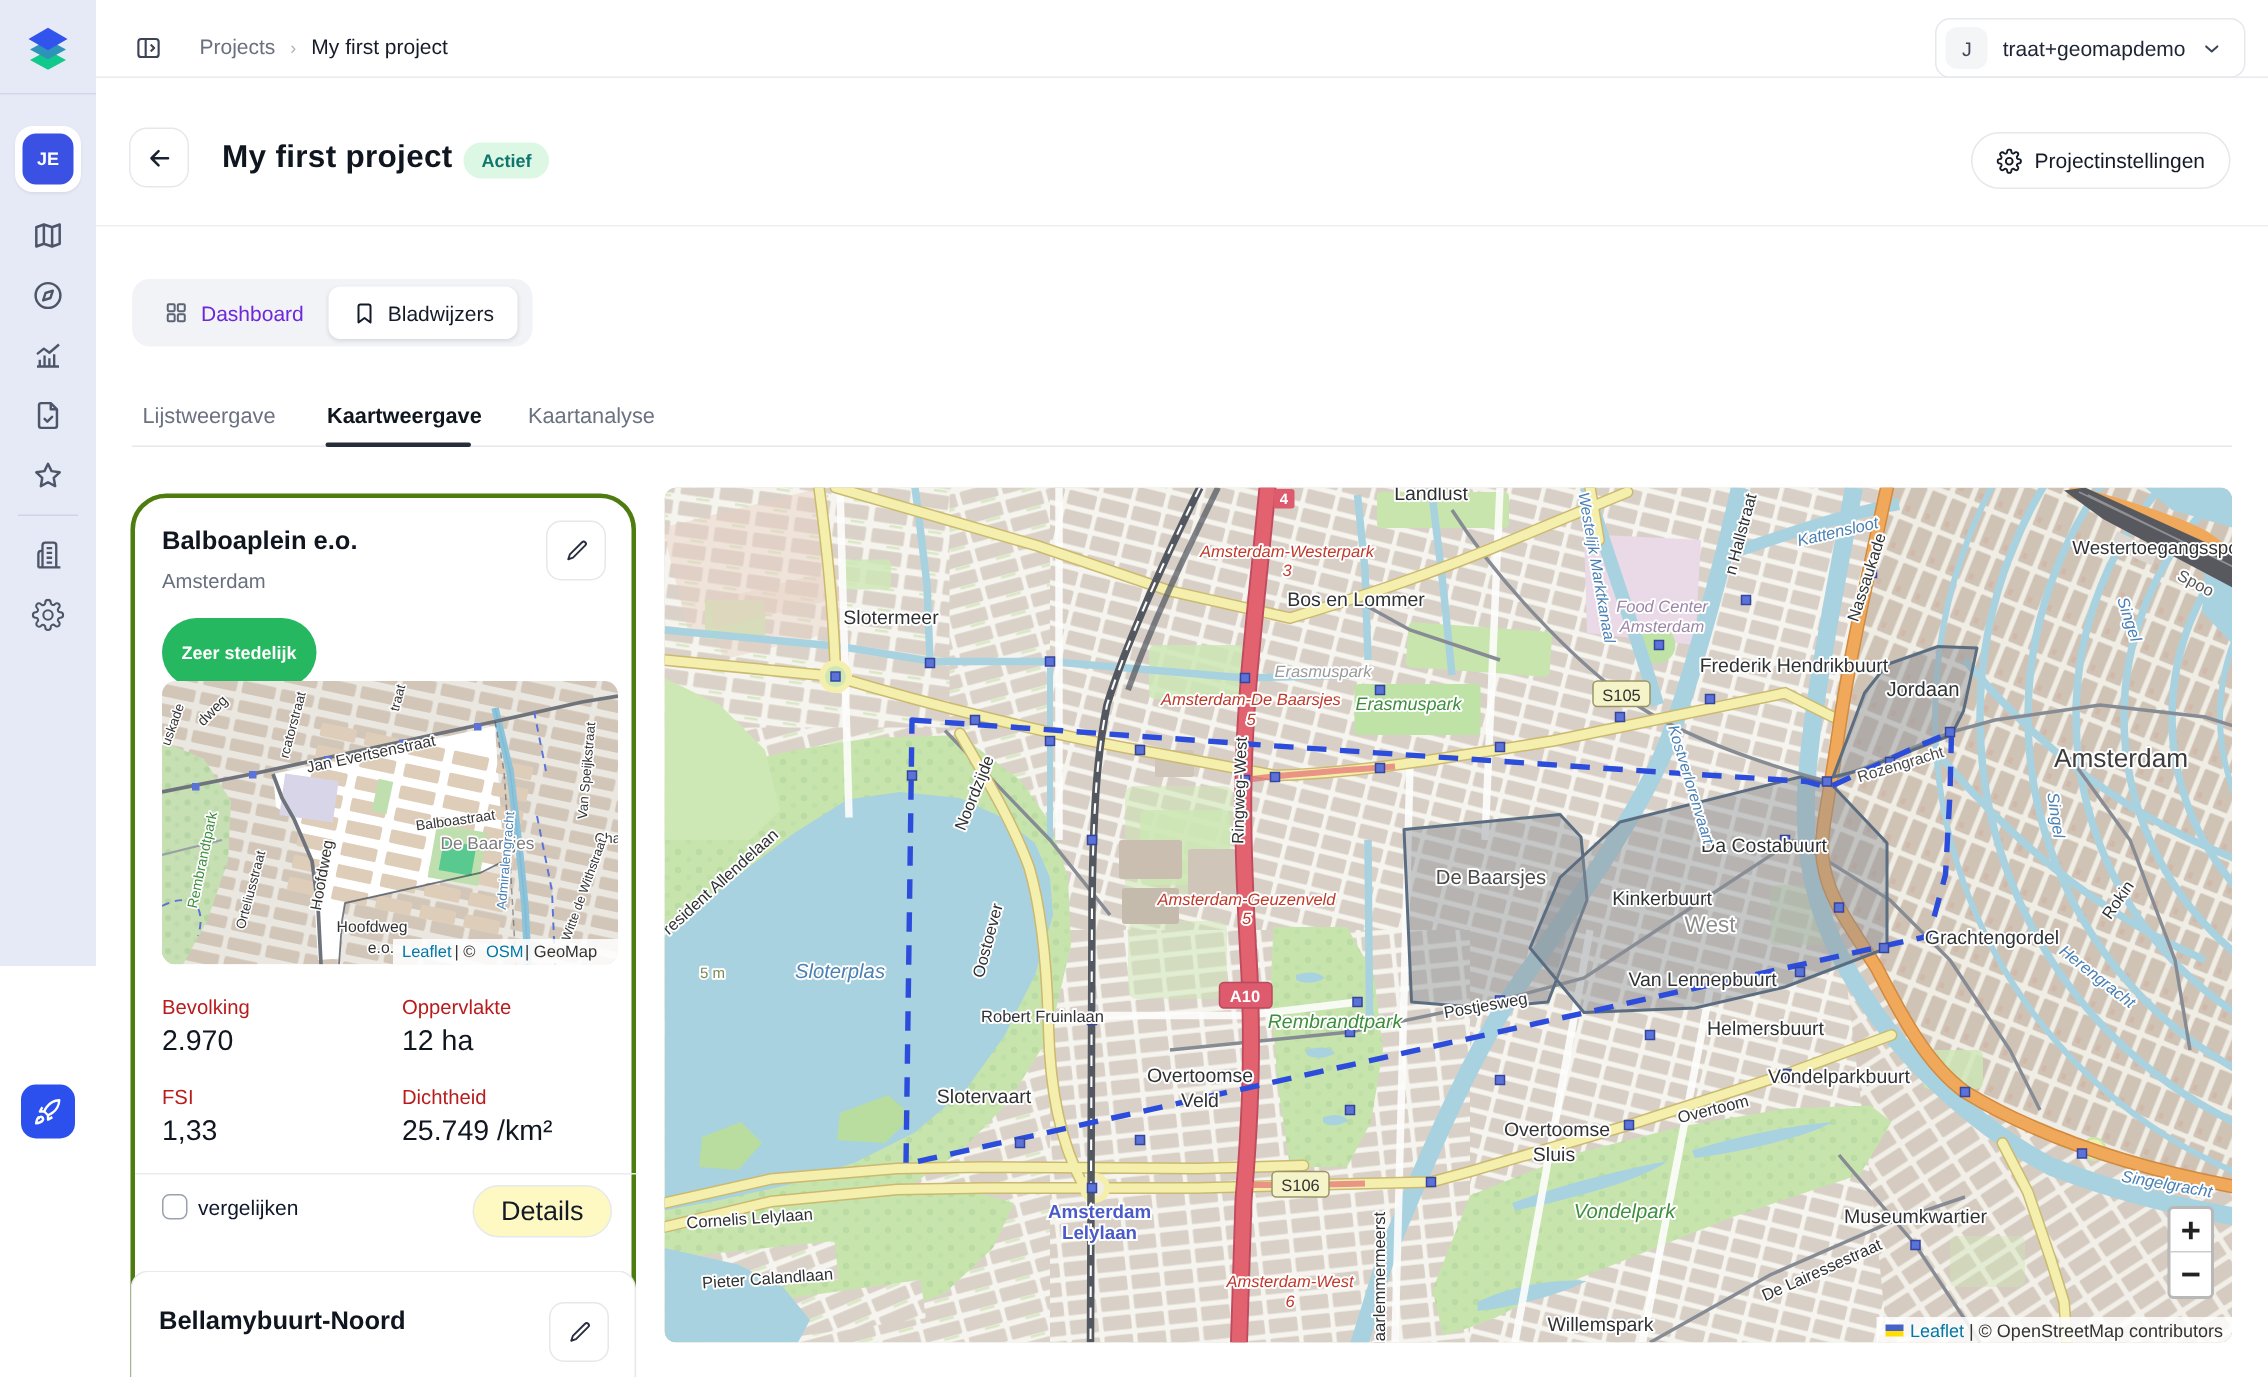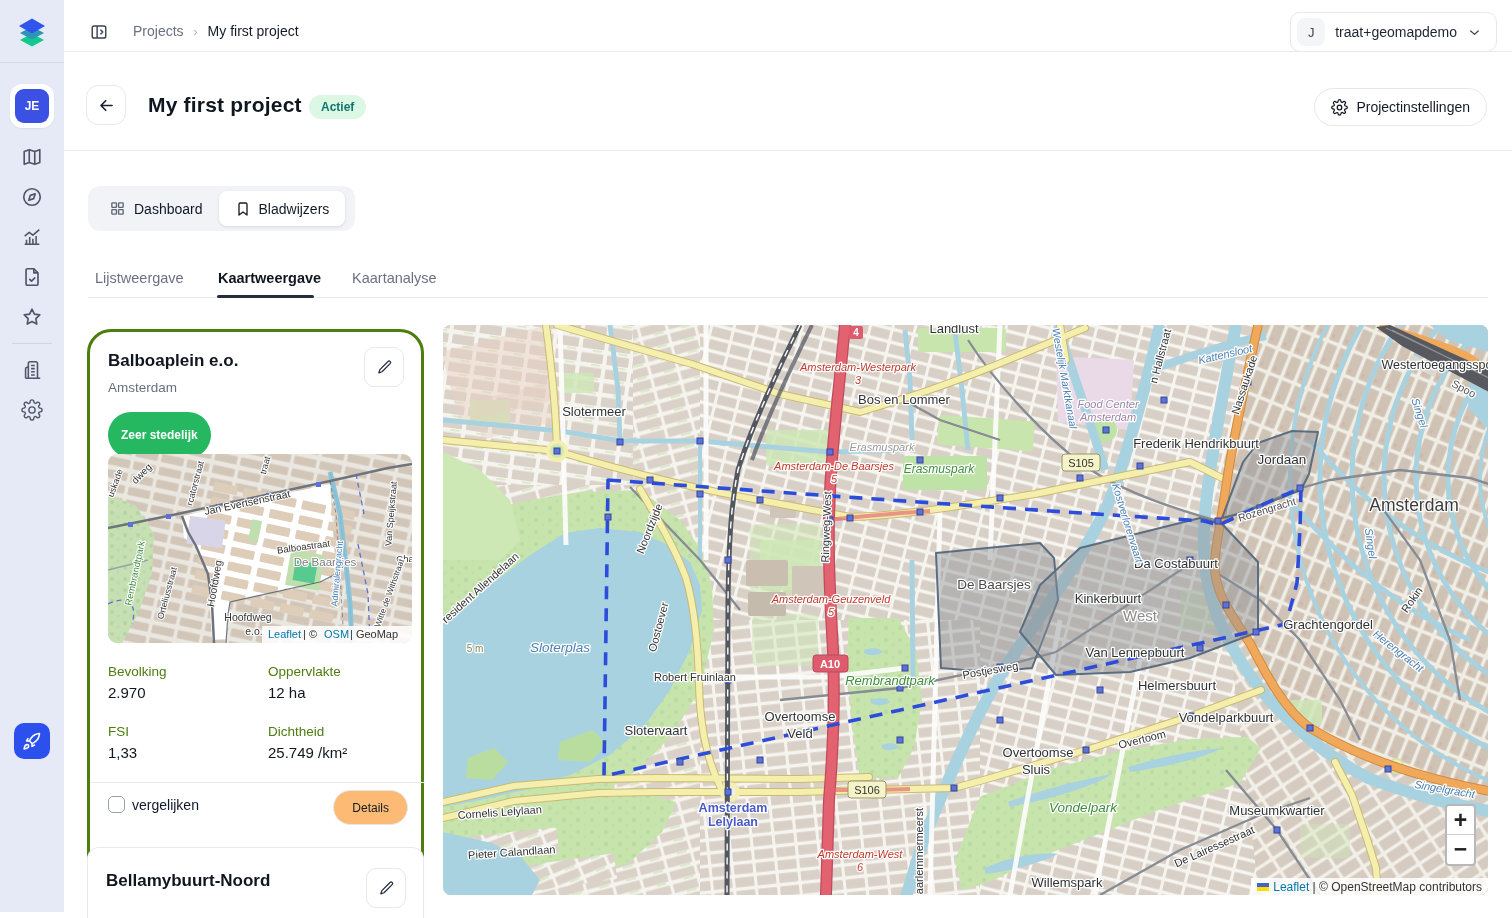--- a/index.html
+++ b/index.html
@@ -1,17 +1,17 @@
 <!DOCTYPE html>
 <html><head>
 <meta charset="utf-8">
 <style>
 *{margin:0;padding:0;box-sizing:border-box}
 html,body{width:1512px;height:918px;overflow:hidden;background:#fff;font-family:"Liberation Sans",sans-serif;-webkit-font-smoothing:antialiased}
-.sidebar{position:absolute;left:0;top:0;width:64px;height:912px;background:#e6e9f6;z-index:40}
+.sidebar{position:absolute;left:0;top:0;width:64px;height:644px;background:#e6e9f6;z-index:40}
 .sb-logo{position:absolute;left:16px;top:16px;width:32px;height:32px}
 .sb-div1{position:absolute;left:0;top:62px;width:64px;height:1px;background:#d4d8ea}
 .je-wrap{position:absolute;left:10px;top:84px;width:44px;height:44px;background:#fff;border-radius:12px;display:flex;align-items:center;justify-content:center;box-shadow:0 1px 2px rgba(0,0,0,.06)}
 .je{width:34px;height:34px;background:#3b51e3;border-radius:9px;color:#fff;font-size:12px;font-weight:bold;display:flex;align-items:center;justify-content:center}
 .sb-ic{position:absolute;left:21px;width:22px;height:22px;color:#4d5568}
 .sb-div2{position:absolute;left:12px;top:343px;width:40px;height:1px;background:#cfd4e8}
 .rocket{position:absolute;left:14px;top:723px;width:36px;height:36px;background:#2b50ee;border-radius:10px;display:flex;align-items:center;justify-content:center}
 .topbar{position:absolute;left:64px;top:0;width:1448px;height:52px;background:#fff;border-bottom:1px solid #e9eaef;z-index:30}
 .panelbtn{position:absolute;left:26px;top:23px;width:18px;height:18px;color:#3c4354}
 .crumb{position:absolute;left:69px;top:23px;font-size:14px;color:#69707f}
@@ -19,41 +19,41 @@
 .crumb .sep{color:#aab0bc;margin:0 10px;font-size:12px}
 .userchip{position:absolute;right:15px;top:12px;height:40px;border:1px solid #e6e8ec;border-radius:10px;display:flex;align-items:center;padding:0 14px 0 6px;gap:10px}
 .userchip .jbox{width:28px;height:28px;border-radius:8px;background:#f4f5f6;color:#3f4654;font-size:13px;display:flex;align-items:center;justify-content:center}
 .userchip .uname{font-size:14px;color:#1d2433}
 .header{position:absolute;left:64px;top:64px;width:1448px;height:87px;background:#fff;border-bottom:1px solid #ecedf0;z-index:20}
 .backbtn{position:absolute;left:22px;top:21px;width:40px;height:40px;border:1px solid #e6e8ec;border-radius:12px;background:#fff;display:flex;align-items:center;justify-content:center;color:#1a2130}
 .ptitle{position:absolute;left:84px;top:29px;font-size:21px;font-weight:bold;color:#10161f;letter-spacing:.2px}
 .badge{position:absolute;left:245px;top:31px;background:#dcf7e4;color:#0f766e;font-size:12px;font-weight:bold;border-radius:999px;padding:5px 12px}
 .settingsbtn{position:absolute;right:25px;top:24px;height:38px;border:1px solid #e6e8ec;border-radius:999px;background:#fff;display:flex;align-items:center;gap:8px;padding:0 16px;font-size:14px;color:#141a26}
 .segwrap{position:absolute;left:88px;top:186px;width:267px;height:45px;background:#f2f3f6;border-radius:12px;display:flex;align-items:center;padding:5px;z-index:10}
-.seg{height:35px;display:flex;align-items:center;gap:8px;padding:0 16px;font-size:14px;color:#0f172a;border-radius:8px}
+.seg{height:35px;display:flex;align-items:center;gap:8px;padding:0 16px;font-size:14px;color:#6d28d9;border-radius:8px}
 .seg.active{background:#fff;color:#141b28;box-shadow:0 1px 3px rgba(16,24,40,.12);font-weight:normal}
 .tabs{position:absolute;left:88px;top:262px;width:1400px;height:36px;z-index:10}
 .tabs .line{position:absolute;left:0;top:35px;width:1400px;height:1px;background:#e7e8eb}
 .tab{position:absolute;top:8px;font-size:14.5px;color:#6a7180}
 .tab.active{color:#10161f;font-weight:bold}
 .tab-underline{position:absolute;left:129px;top:33px;width:97px;height:3px;background:#272e3b;border-radius:2px}
 .card{position:absolute;left:87px;top:329px;width:337px;height:614px;background:#fff;border:3px solid #4d7c0f;border-radius:24px;box-shadow:0 1px 2px rgba(16,24,40,.04);z-index:5}
 .card2{position:absolute;left:87px;top:847px;width:337px;height:71px;background:#fff;border:1px solid #e8e9ec;border-radius:12px 12px 0 0;border-bottom:none;z-index:5}
 .ctitle{position:absolute;left:18px;top:19px;font-size:17px;font-weight:bold;color:#10161f}
 .csub{position:absolute;left:18px;top:48px;font-size:13.5px;color:#68707f}
 .pencil{position:absolute;right:17px;top:15px;width:40px;height:40px;border:1px solid #e6e8ec;border-radius:10px;background:#fff;display:flex;align-items:center;justify-content:center;color:#272f3e}
 .pill{position:absolute;left:18px;top:80px;background:#25b860;color:#fff;font-size:12px;font-weight:bold;border-radius:999px;padding:16px 13px}
 .minimap{position:absolute;left:18px;top:122px;width:304px;height:189px;border-radius:9px;overflow:hidden}
 .stats{position:absolute;left:18px;top:332px;width:300px}
-.stat-lab{font-size:13.5px;color:#4d7c0f}
-.stat-val{font-size:15px;color:#10161f;margin-top:5px}
+.stat-lab{font-size:13.5px;color:#b91c1c}
+.stat-val{font-size:19px;color:#10161f;margin-top:5px}
 .cfoot{position:absolute;left:0;top:450px;width:335px;height:51px;border-top:1px solid #ebecef}
 .chk{position:absolute;left:18px;top:13px;width:17px;height:17px;border:1.5px solid #9aa1ae;border-radius:5px;background:#fff}
 .chklab{position:absolute;left:42px;top:14px;font-size:14px;color:#0f172a}
-.detbtn{position:absolute;right:17px;top:7px;height:35px;border:1px solid #e6e8ec;border-radius:999px;background:#fdba74;font-size:12px;color:#141a26;display:flex;align-items:center;padding:0 18px}
+.detbtn{position:absolute;right:17px;top:7px;height:35px;border:1px solid #e6e8ec;border-radius:999px;background:#fef9c3;font-size:18px;color:#141a26;display:flex;align-items:center;padding:0 18px}
 .mapbox{position:absolute;left:443px;top:325px;width:1045px;height:570px;border-radius:8px;overflow:hidden;background:#eeebe3;z-index:5}
 .zoomctl{position:absolute;right:12px;bottom:29px;width:31px;height:62px;background:#fff;border:2px solid rgba(160,160,160,.75);border-radius:4px;z-index:9}
 .zoomctl .zi{height:29px;display:flex;align-items:center;justify-content:center;font-size:23px;font-weight:bold;color:#222;font-family:"Liberation Sans",sans-serif}
 .zoomctl .zi:first-child{border-bottom:1px solid #ccc}
 .attrib{position:absolute;right:0;bottom:0;height:17px;background:rgba(255,255,255,.85);font-size:12px;color:#333;display:flex;align-items:center;padding:0 6px;z-index:9}
 .attrib a{color:#0078a8;text-decoration:none}
 .flag{display:inline-block;width:12px;height:8px;margin-right:4px;background:linear-gradient(to bottom,#4664c8 50%,#ffdd00 50%)}
 svg{display:block}
 </style>
 </head>

